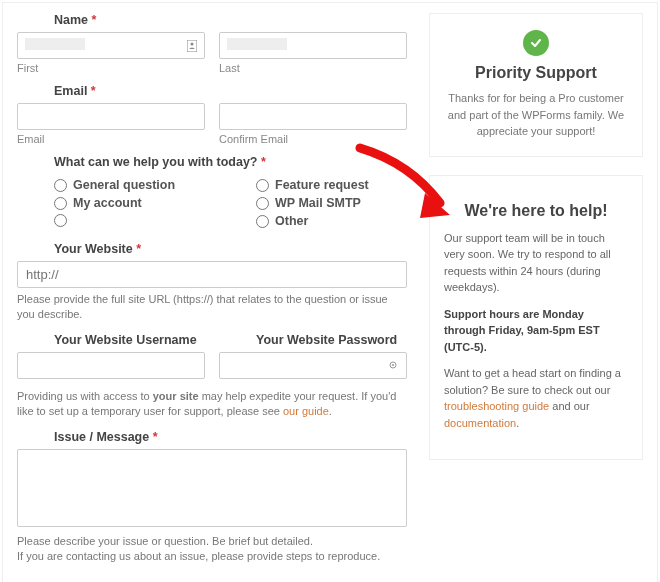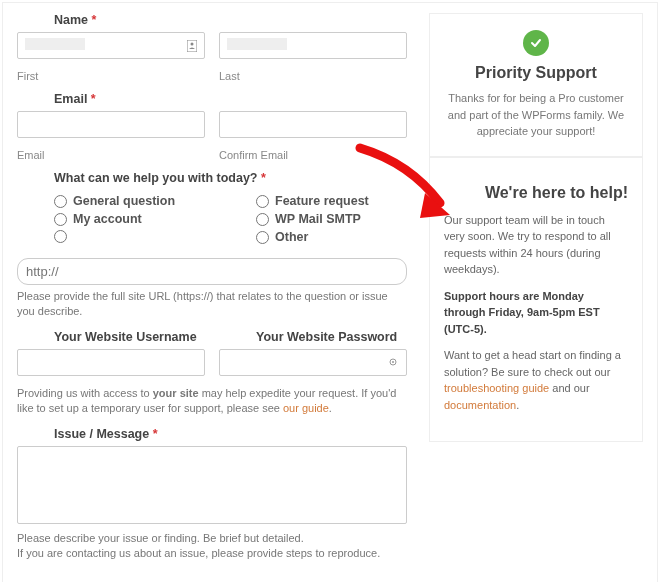--- a/index.html
+++ b/index.html
@@ -14,21 +14,21 @@
   }
   .wrap {
     border: 1px solid #eee;
     padding: 10px 14px 14px 14px;
     margin: 2px;
     display: flex;
     gap: 22px;
     position: relative;
   }
   .form-col { flex: 1; }
-  .side-col { width: 214px; display: flex; flex-direction: column; }
+  .side-col { width: 214px; display: flex; flex-direction: column; gap: 18px; }
   .row { display: flex; gap: 14px; margin-bottom: 10px; }
   .field { flex: 1; }
   label, .label {
     display: block;
     font-weight: 600;
     font-size: 12.5px;
     color: #444;
     margin-bottom: 5px;
     padding-left: 37px;
   }
@@ -36,41 +36,41 @@
   input[type="text"], input[type="password"], input[type="email"], textarea {
     width: 100%;
     border: 1px solid #ccc;
     background: #fff;
     padding: 5px 8px;
     font-size: 13px;
     color: #555;
     border-radius: 2px;
   }
   textarea { height: 78px; resize: none; }
-  .sublabel { font-size: 11px; color: #888; margin-top: 11px; }
+  .sublabel { font-size: 11px; color: #888; margin-top: 3px; }
   .help { font-size: 11px; color: #777; line-height: 1.4; margin-top: 4px; }
   .help a, .link { color: #d27a3a; text-decoration: none; }
   .options { display: flex; gap: 14px; }
   .opt-col { flex: 1; }
   .opt { display: flex; align-items: center; gap: 6px; margin: 4px 0; font-size: 12.5px; color: #555; }
   input[type="radio"] { accent-color: #888; }
   .section { margin-bottom: 10px; }
   .placeholder-box { width: 60px; height: 12px; background: #eee; display: inline-block; }
   .input-icon { position: relative; }
   .input-icon svg { position: absolute; right: 8px; top: 50%; transform: translateY(-50%); }
   .card {
     border: 1px solid #eee;
     background: #fff;
     padding: 16px 14px;
     text-align: center;
   }
   .card h3 { font-size: 16px; font-weight: 700; color: #444; margin: 8px 0 8px 0; }
   .card p { font-size: 11px; color: #777; line-height: 1.5; }
   .card2 { text-align: left; padding: 18px 14px; }
-  .card2 h3 { text-align: right; margin-bottom: 10px; }
+  .card2 h3 { text-align: center; margin-bottom: 10px; }
   .card2 p { margin-bottom: 10px; color: #666; }
   .card2 .strong { font-weight: 700; color: #444; }
   .check-badge {
     width: 26px; height: 26px;
     background: #5fb549;
     border-radius: 50%;
     display: inline-flex;
     align-items: center;
     justify-content: center;
   }
@@ -153,21 +153,22 @@
             </label>
           <label class="opt">
               <input type="radio" name="q" style="">
               <span>Other</span>
             </label>
         </div>
       </div>
     </div>
 
     <div class="section">
-      <input type="text" style="color: #0f172a; border-radius: 11px;" placeholder="http://">
+      <span class="label"><span>Your Website</span> <span class="req">*</span></span>
+      <input type="text" style="color: #0f172a;" placeholder="http://">
       <div class="help">Please provide the full site URL (https://) that relates to the question or issue you describe.</div>
     </div>
 
     <div class="section">
       <div class="row">
         <div class="field">
           <span class="label">Your Website Username</span>
           <input type="text" style="">
         </div>
         <div class="field">
@@ -180,21 +181,21 @@
               </svg>
           </div>
         </div>
       </div>
       <div class="help"><span>Providing us with access to </span><strong>your site</strong><span> may help expedite your request. If you'd like to set up a temporary user for support, please see </span><a class="link">our guide</a><span>.</span></div>
     </div>
 
     <div class="section">
       <span class="label"><span>Issue / Message</span> <span class="req">*</span></span>
       <textarea style=""></textarea>
-      <div class="help">Please describe your issue or finding. Be brief but detailed.</div>
+      <div class="help">Please describe your issue or question. Be brief but detailed.</div>
       <div class="help" style="margin-top:0">If you are contacting us about an issue, please provide steps to reproduce.</div>
     </div>
 
   </div>
 
   <div class="side-col">
     <div class="card">
       <span class="check-badge">
         <svg width="14" height="14" viewBox="0 0 14 14">
             <path d="M3 7 L6 10 L11 4" stroke="#fff" stroke-width="2" fill="none" stroke-linecap="round" stroke-linejoin="round"></path>

